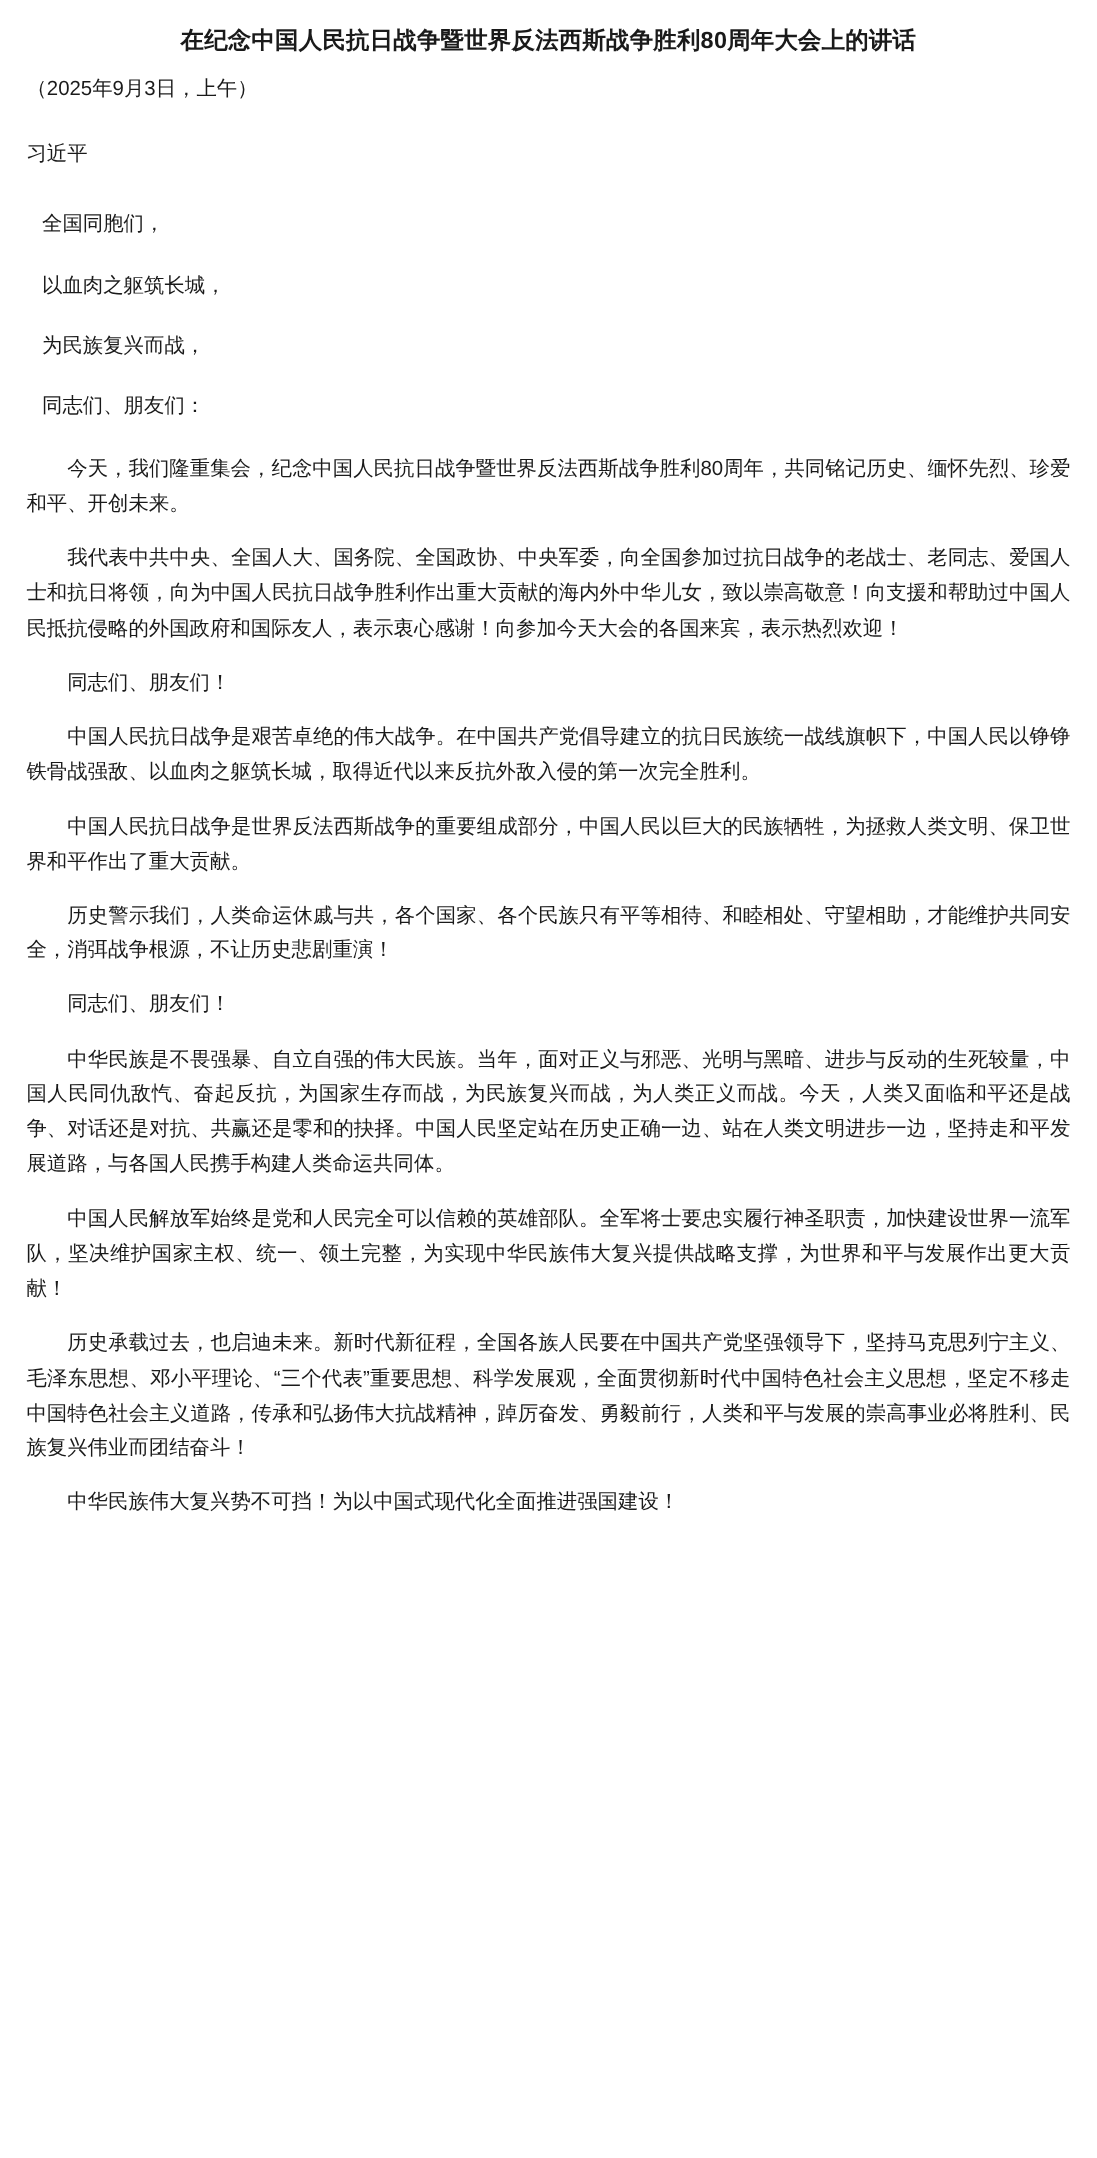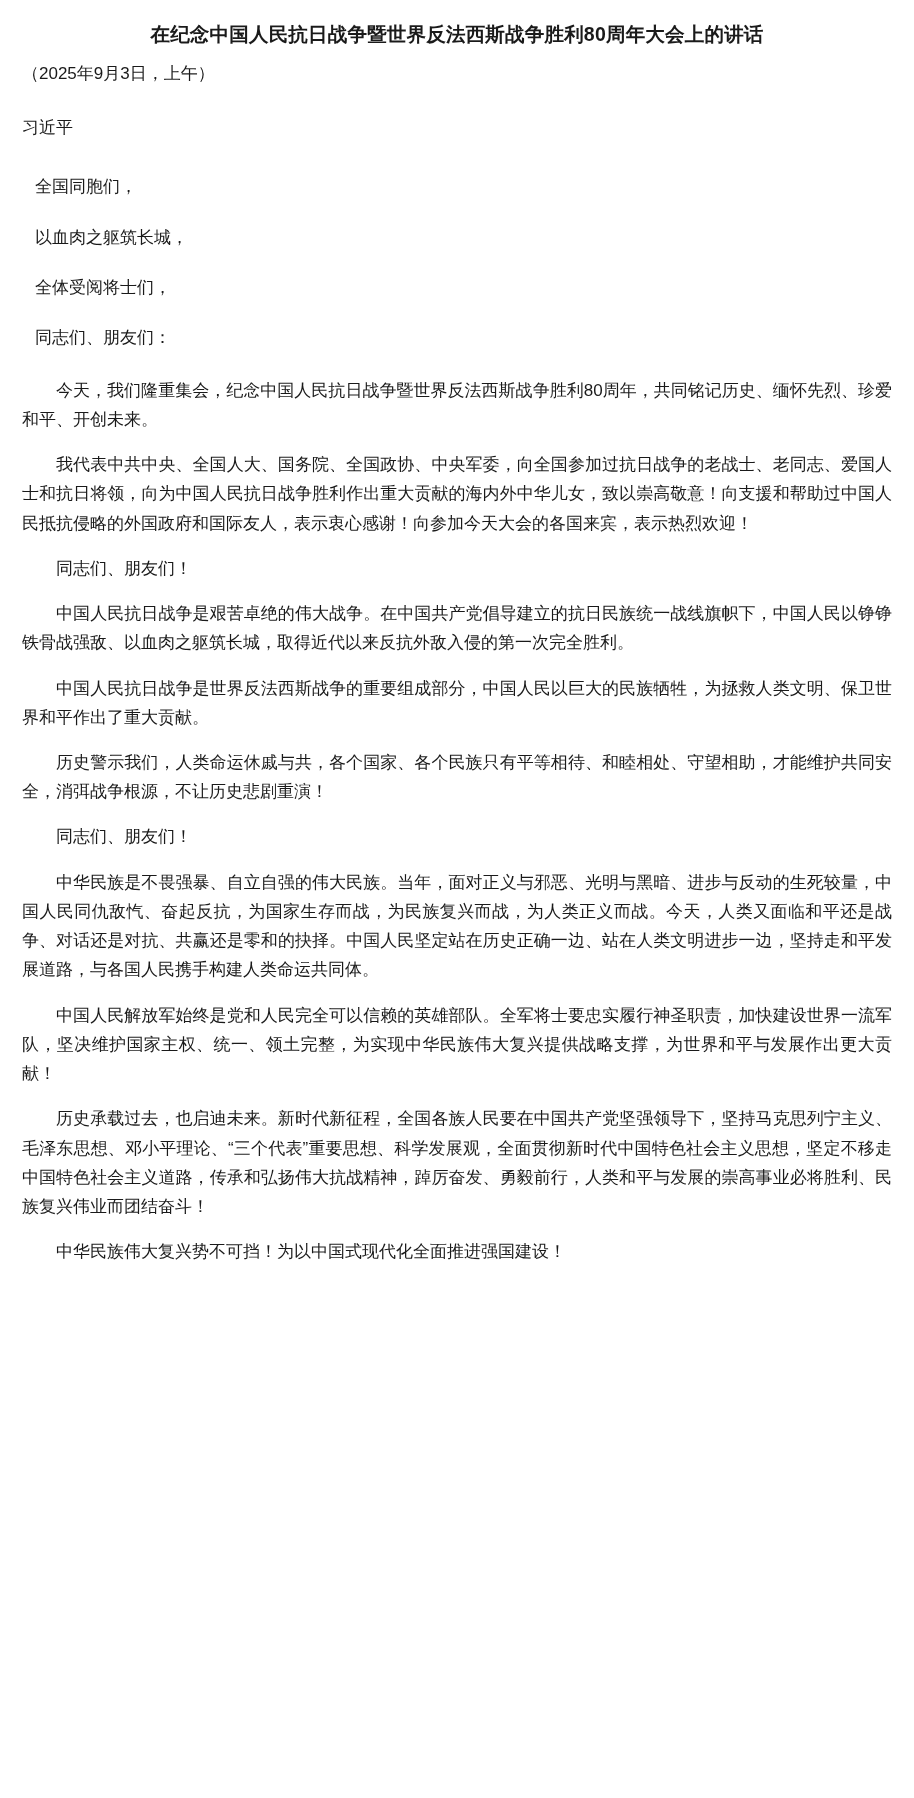--- a/index.html
+++ b/index.html
@@ -69,21 +69,21 @@
 
   <h1 class="doc-title">在纪念中国人民抗日战争暨世界反法西斯战争胜利80周年大会上的讲话</h1>
 
   <div class="doc-subtitle">（2025年9月3日，上午）</div>
 
   <div class="doc-author">习近平</div>
 
   <div class="salutations">
     <p class="salutation">全国同胞们，</p>
     <p class="salutation">以血肉之躯筑长城，</p>
-    <p class="salutation">全体受阅将士们，</p>
+    <p class="salutation">为民族复兴而战，</p>
     <p class="salutation">同志们、朋友们：</p>
   </div>
 
   <div class="body-paras">
     <p class="para">今天，我们隆重集会，纪念中国人民抗日战争暨世界反法西斯战争胜利80周年，共同铭记历史、缅怀先烈、珍爱和平、开创未来。</p>
     <p class="para">我代表中共中央、全国人大、国务院、全国政协、中央军委，向全国参加过抗日战争的老战士、老同志、爱国人士和抗日将领，向为中国人民抗日战争胜利作出重大贡献的海内外中华儿女，致以崇高敬意！向支援和帮助过中国人民抵抗侵略的外国政府和国际友人，表示衷心感谢！向参加今天大会的各国来宾，表示热烈欢迎！</p>
     <p class="para">同志们、朋友们！</p>
     <p class="para">中国人民抗日战争是艰苦卓绝的伟大战争。在中国共产党倡导建立的抗日民族统一战线旗帜下，中国人民以铮铮铁骨战强敌、以血肉之躯筑长城，取得近代以来反抗外敌入侵的第一次完全胜利。</p>
     <p class="para">中国人民抗日战争是世界反法西斯战争的重要组成部分，中国人民以巨大的民族牺牲，为拯救人类文明、保卫世界和平作出了重大贡献。</p>
     <p class="para">历史警示我们，人类命运休戚与共，各个国家、各个民族只有平等相待、和睦相处、守望相助，才能维护共同安全，消弭战争根源，不让历史悲剧重演！</p>

